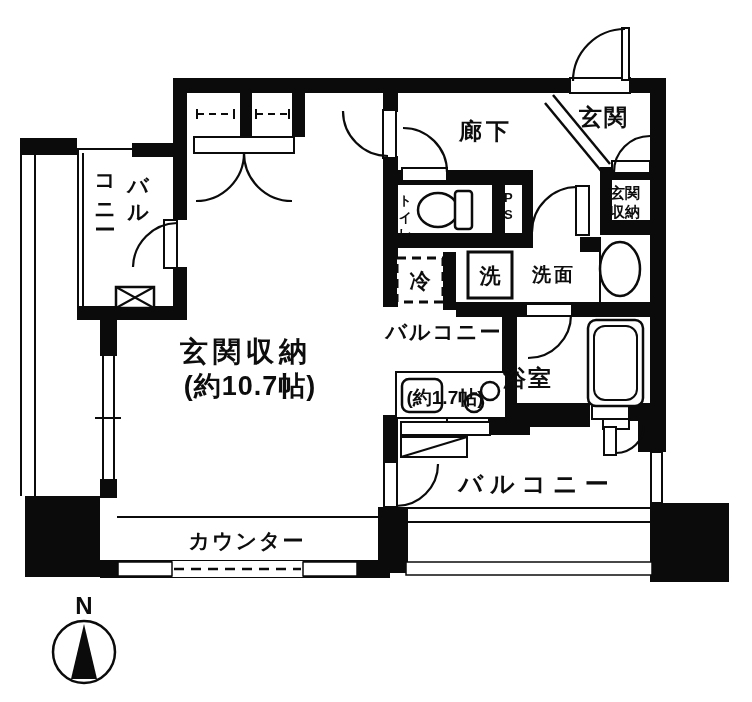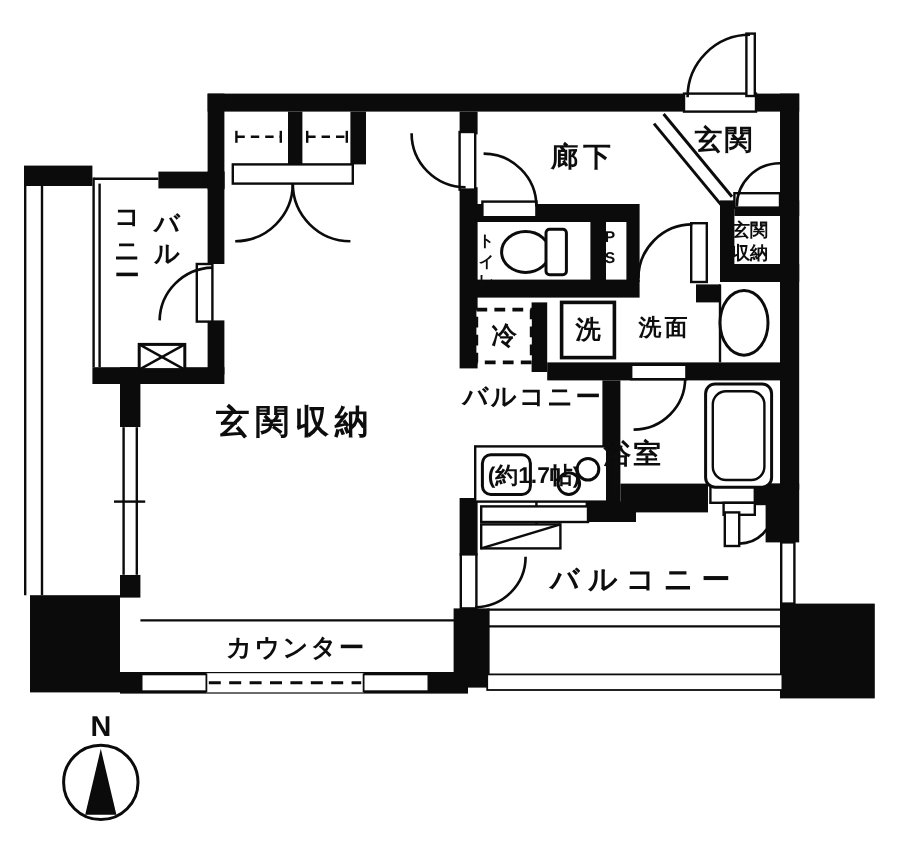--- a/index.html
+++ b/index.html
@@ -140,20 +140,21 @@
         <line x1="154" y1="287" x2="116" y2="308" stroke-width="2"></line>
       </g>
       <g>
         <circle cx="84" cy="652" r="31" stroke-width="2.5"></circle>
         <polygon points="84,624 71,679 97,679" fill="#0b0b0b" stroke="none"></polygon>
       </g>
     </g>
   </svg>
 
   <div class="label c" style="left:246px;top:352px;font-size:28px;letter-spacing:5px;">玄関収納</div>
+  <div class="label c" style="left:250px;top:386px;font-size:27px;letter-spacing:1px;">(約10.7帖)</div>
   <div class="label c" style="left:444px;top:331px;font-size:21px;letter-spacing:2px;">バルコニー</div>
   <div class="label c" style="left:445px;top:354px;font-size:19px;margin-top:43px;">(約1.7帖)</div>
   <div class="label c" style="left:486px;top:131px;font-size:23px;letter-spacing:4px;">廊下</div>
   <div class="label c" style="left:604px;top:117px;font-size:23px;letter-spacing:2px;">玄関</div>
   <div class="label wrap" style="left:610px;top:184px;width:44px;font-size:15px;line-height:1.25;">玄関収納</div>
   <div class="label v" style="left:399px;top:186px;font-size:13px;letter-spacing:2px;">トイレ</div>
   <div class="label wrap" style="left:504px;top:190px;width:16px;font-size:13px;line-height:1.3;">PS</div>
   <div class="label c" style="left:490px;top:275px;font-size:21px;">洗</div>
   <div class="label c" style="left:420px;top:280px;font-size:21px;">冷</div>
   <div class="label c" style="left:554px;top:274px;font-size:19px;letter-spacing:3px;font-family:Liberation Serif, serif;">洗面</div>

